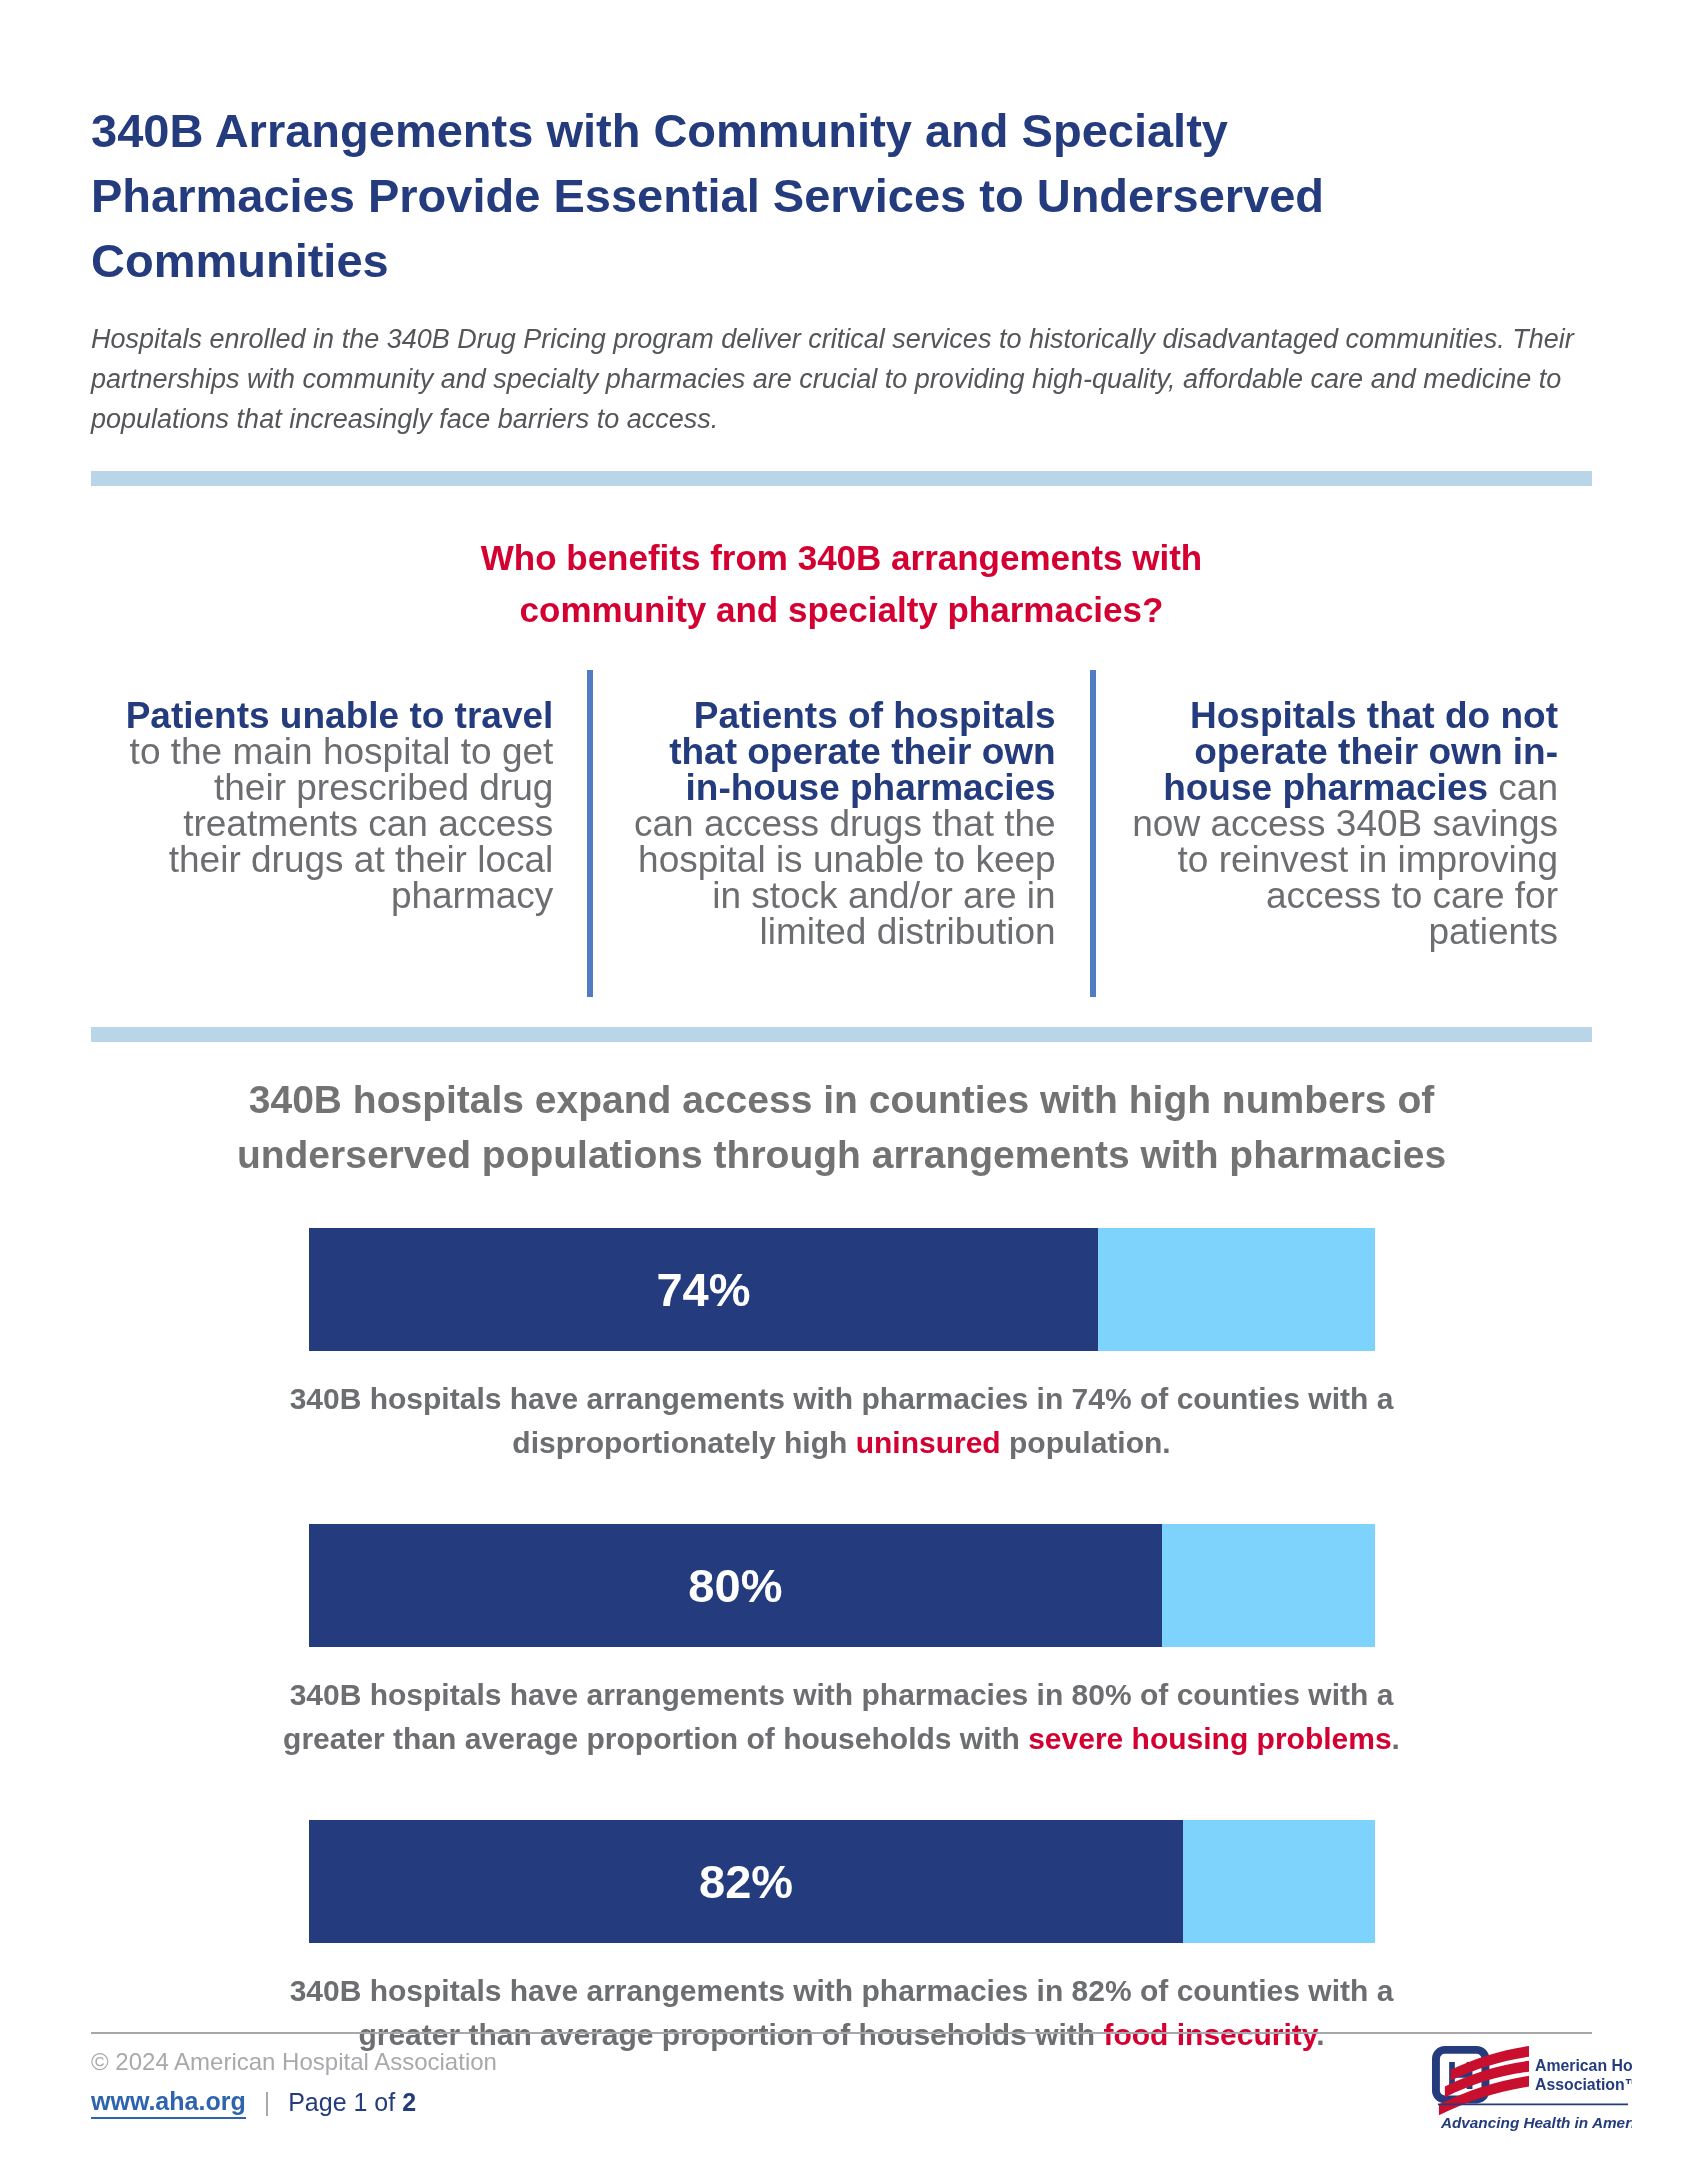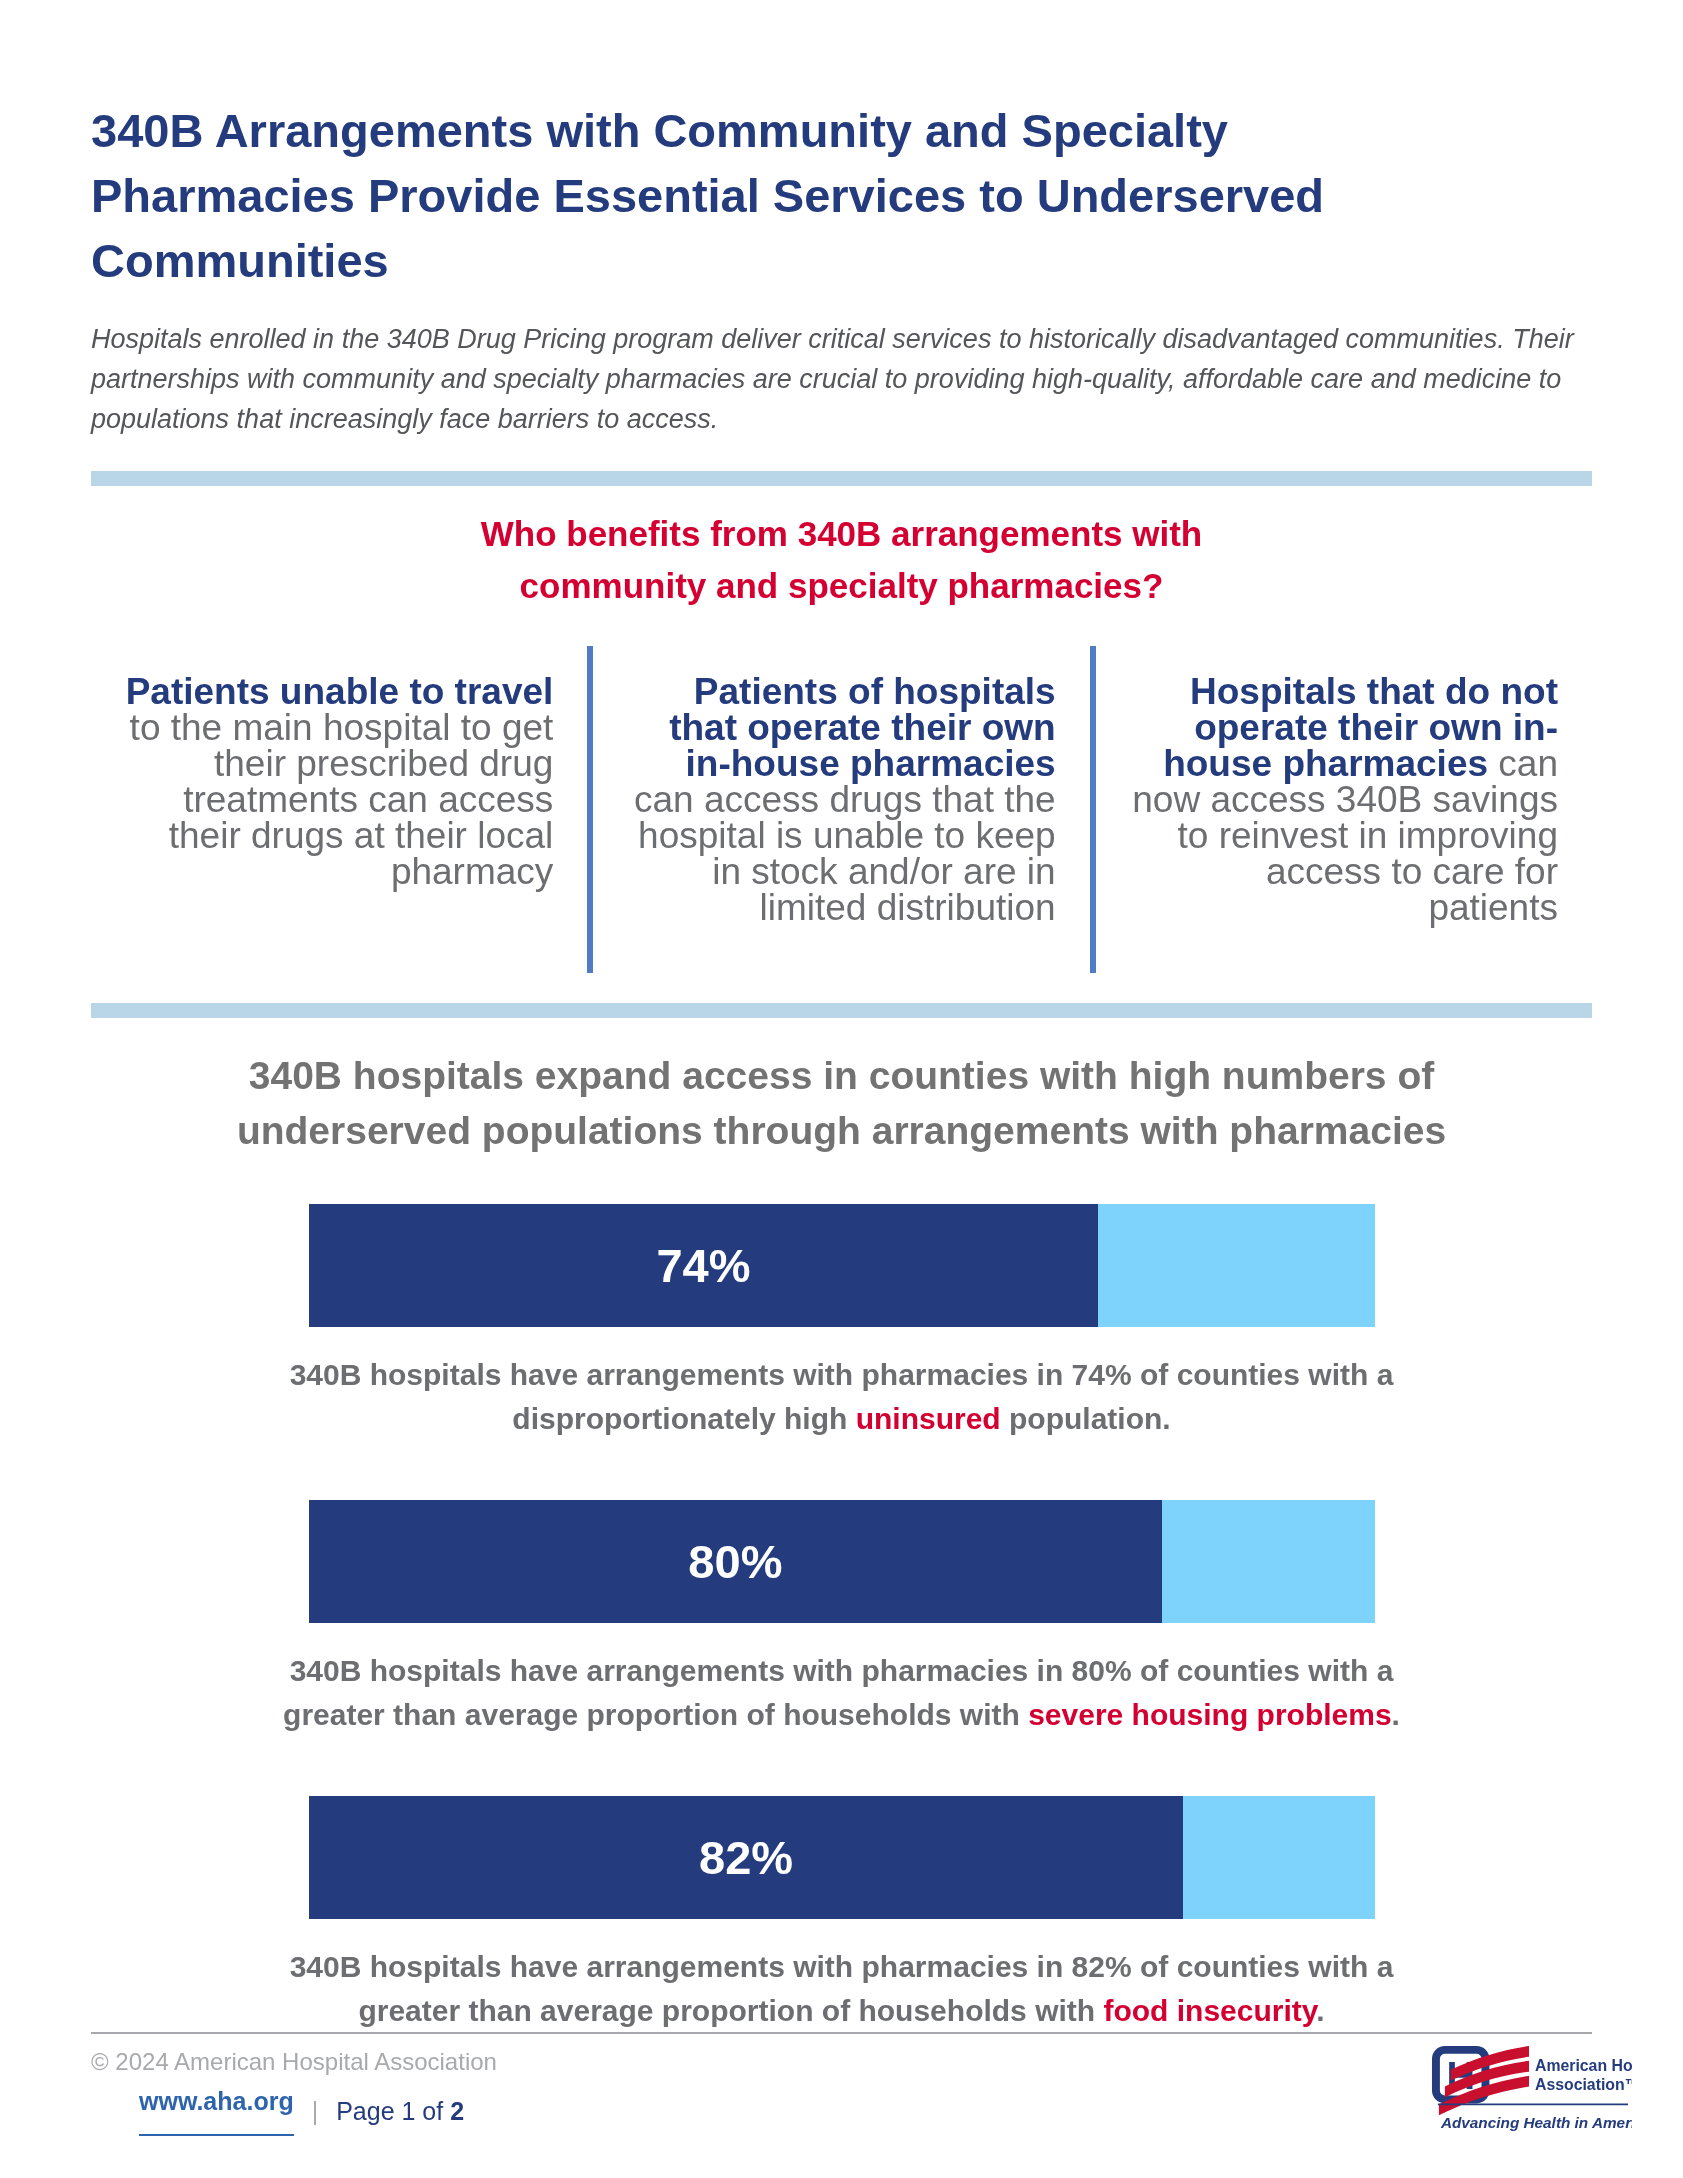--- a/index.html
+++ b/index.html
@@ -25,21 +25,21 @@
 
   
   .divider {
     height:15px; background:#B9D6E8; width:100%;
   }
   .divider-1 { margin-top:32px; }
   .divider-2 { margin-top:30px; }
 
   
   .benefits-heading {
-    margin-top:22px; text-align:center;
+    margin-top:46px; text-align:center;
     font-size:35px; line-height:52px; font-weight:bold;
     color:#D50032;
   }
   .benefits-cols {
     margin-top:34px; display:flex; align-items:stretch;
     min-height:327px;
   }
   .benefit-col {
     flex:1; text-align:right; padding:28px 34px 0 34px;
     font-size:37px; line-height:36px; color:#6D6E71;
@@ -87,21 +87,21 @@
   }
   .copyright {
     font-size:24px; color:#A7A9AC; line-height:34px;
   }
   .footer-links {
     margin-top:6px; font-size:25px; line-height:32px;
     display:flex; align-items:center; gap:18px;
   }
   .aha-link {
     color:#2E64AE; font-weight:bold; text-decoration:none;
-    border-bottom:2px solid #2E64AE; padding-bottom:17px;margin-left:48px;
+    border-bottom:2px solid #2E64AE; padding-bottom:0;
   }
   .pipe { color:#A7A9AC; }
   .page-indicator { color:#243C7E; }
   .page-indicator b { font-weight:bold; }
   .logo-wrap {
     position:absolute; right:51px; top:2041px; width:202px; height:101px;
   }
 </style>
 </head>
 <body>

